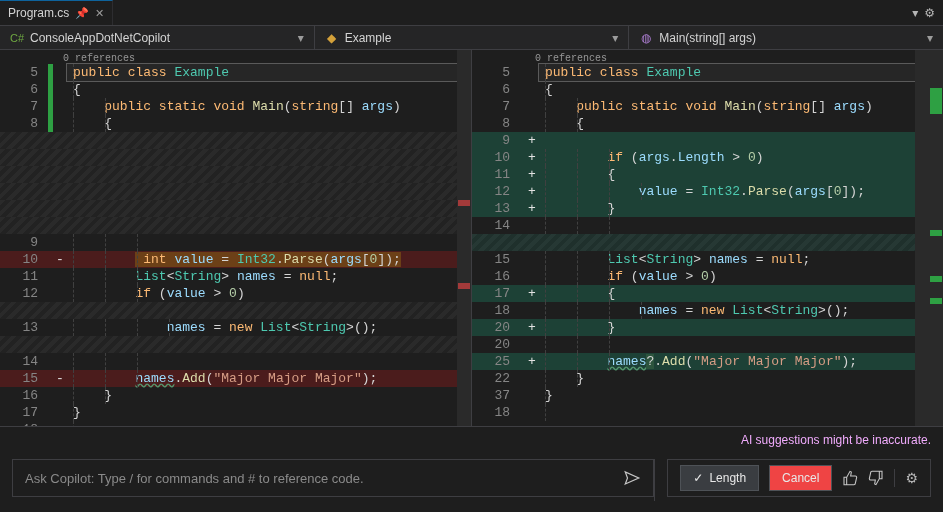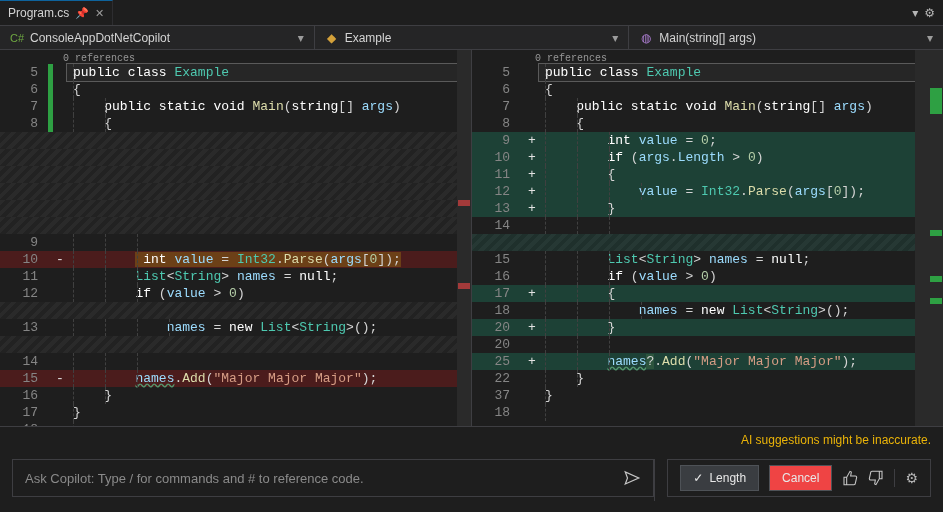--- a/index.html
+++ b/index.html
@@ -128,21 +128,21 @@
   
   .row-del { background: #4b1c1c; }
   .row-add { background: #1d4136; }
   .row-add .gutter-mark { color: #e2e2e2; }
   .row-del .gutter-mark { color: #e2e2e2; }
   .row-deltint { background: repeating-linear-gradient(135deg,#2a2a2a 0,#2a2a2a 4px,#222 4px,#222 8px); }
   .row-addtint { background: repeating-linear-gradient(135deg,#263834 0,#263834 4px,#1f302c 4px,#1f302c 8px); }
   .sel-box { outline: 1px solid #5a5a5a; background: rgba(90,90,90,0.15); }
 
   
-  .k { color: #ffffff; } 
+  .k { color: #fdba74; } 
   .t { color: #4ec9b0; } 
   .s { color: #d69d85; } 
   .m { color: #dcdcaa; }
   .n { color: #b5cea8; }
   .v { color: #9cdcfe; }
   .p { color: #d4d4d4; }
   .hl-old { background: #6c4017; }
   .hl-new { background: #2d553e; }
   .squiggle {
     text-decoration: underline wavy #55996f;
@@ -176,21 +176,21 @@
     bottom: 0;
     left: 0; right: 0;
     height: 86px;
     border-top: 1px solid #3e3e42;
     background: #1e1e1e;
   }
   .cp-notice {
     position: absolute;
     right: 12px;
     top: 6px;
-    color: #eab308;
+    color: #f0abfc;
     font-size: 12px;
   }
   .cp-row {
     position: absolute;
     left: 0; right: 0;
     top: 28px;
     height: 50px;
     display: flex;
     align-items: stretch;
   }
@@ -436,21 +436,20 @@
       <div class="code-line">
         <div class="gutter-num">8</div>
         <div class="changebar"></div>
         <div class="gutter-mark"></div>
         <div class="content"><span class="indent-guide" style="left: 6px;"></span><span class="indent-guide" style="left: 38px;"></span><span>    </span><span class="p">{</span></div>
       </div>
       <div class="code-line row-add">
         <div class="gutter-num">9</div>
         <div class="changebar"></div>
         <div class="gutter-mark">+</div>
-        <div class="content"><span class="indent-guide" style="left: 6px;"></span><span class="indent-guide" style="left: 38px;"></span><span class="indent-guide" style="left: 70px;"></span><span>        </span><span class="k">int</span><span class="p"> </span><span class="v">value</span><span class="p"> = </span><span class="n">0</span><span class="p">;</span></div>
       </div>
       <div class="code-line row-add">
         <div class="gutter-num">10</div>
         <div class="changebar"></div>
         <div class="gutter-mark">+</div>
         <div class="content"><span class="indent-guide" style="left: 6px;"></span><span class="indent-guide" style="left: 38px;"></span><span class="indent-guide" style="left: 70px;"></span><span>        </span><span class="k">if</span><span class="p"> (</span><span class="v">args</span><span class="p">.</span><span class="v">Length</span><span class="p"> &gt; </span><span class="n">0</span><span class="p">)</span></div>
       </div>
       <div class="code-line row-add">
         <div class="gutter-num">11</div>
         <div class="changebar"></div>

